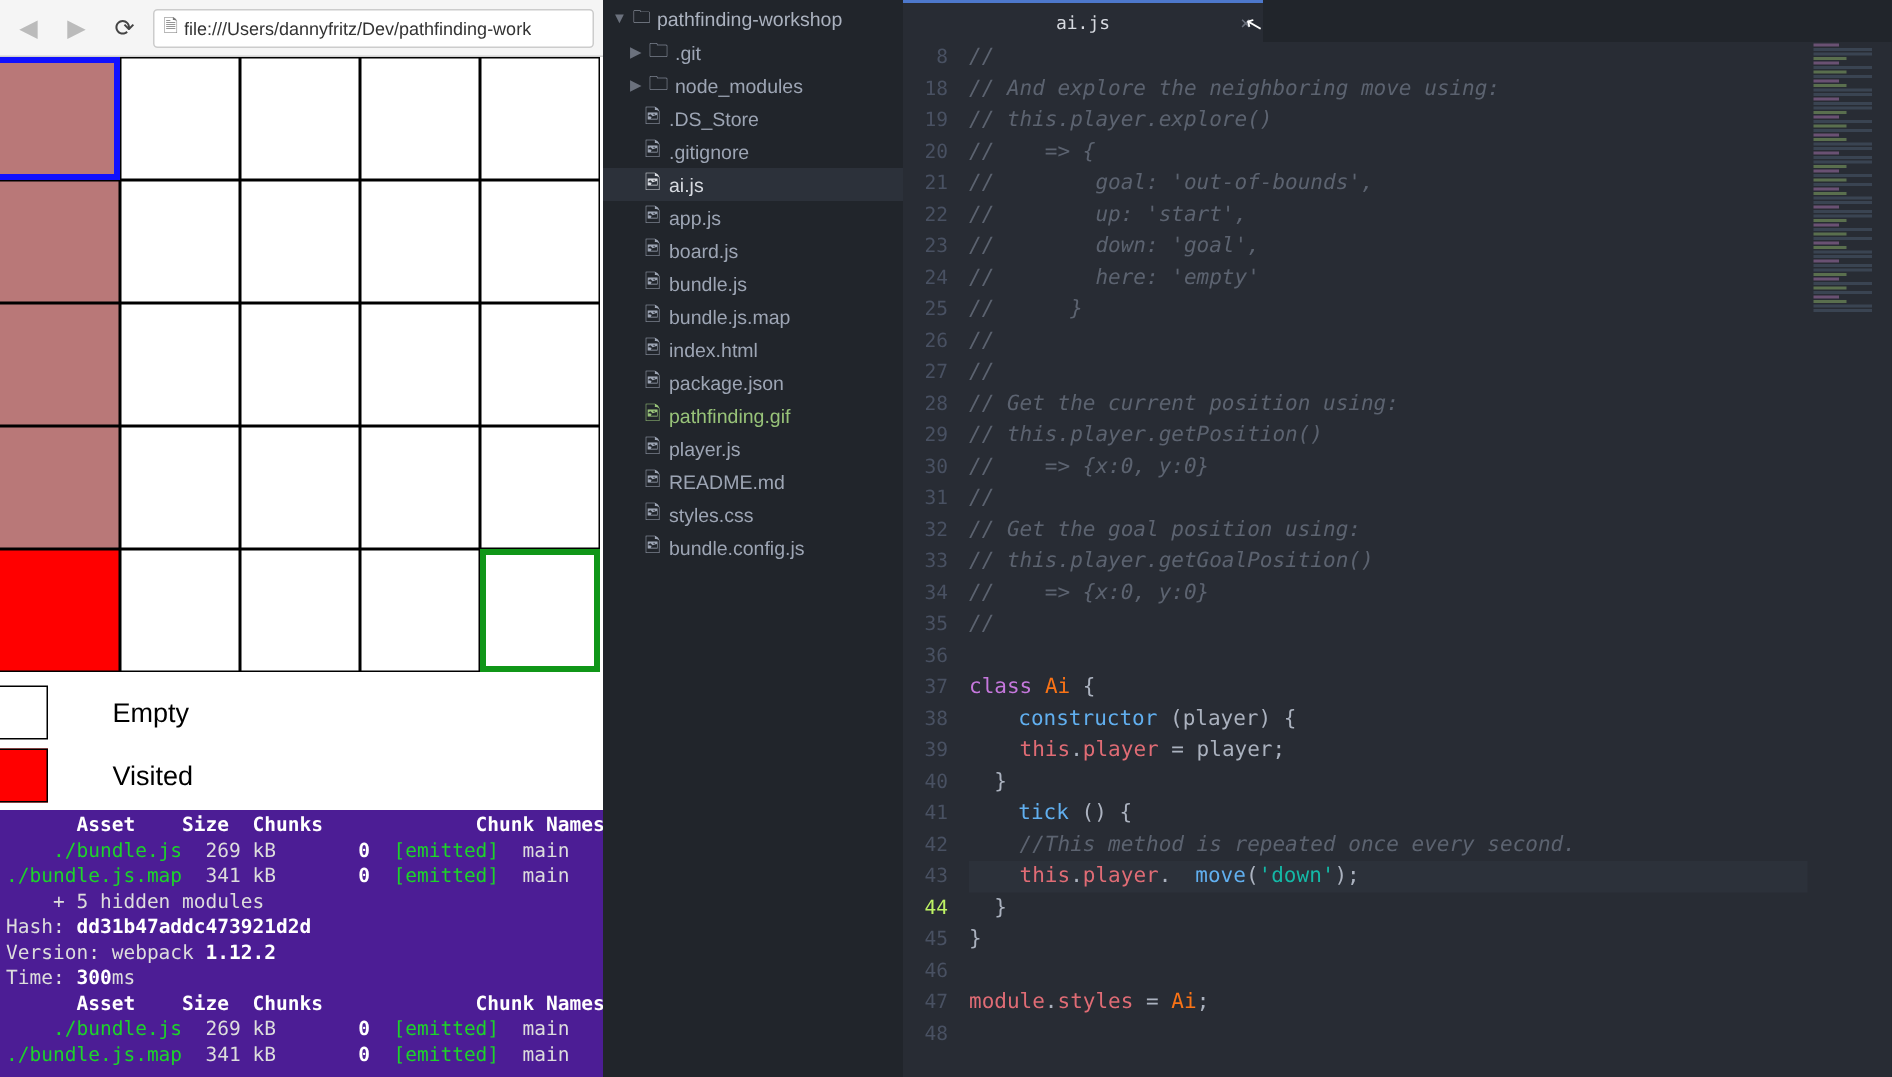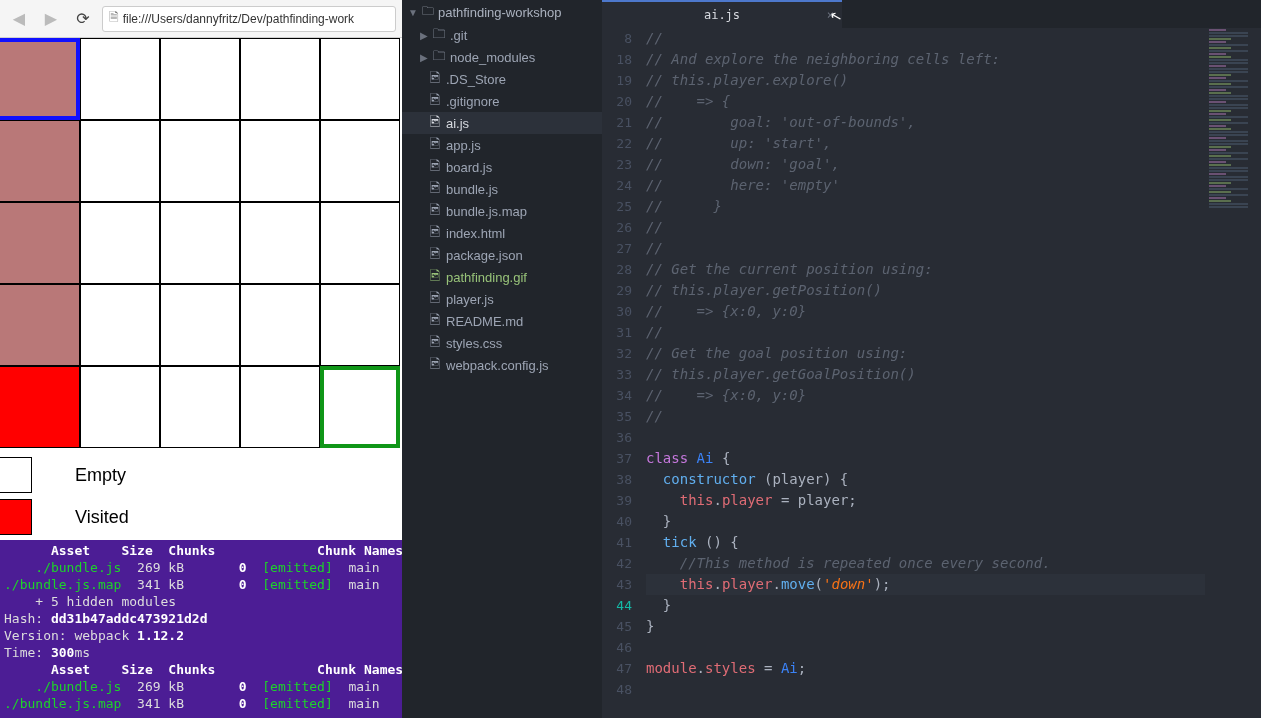--- a/index.html
+++ b/index.html
@@ -38,29 +38,29 @@
 .tree-item .chev { width: 8px; display: inline-block; }
 .tree-item.active { background: #2c313a; color: #d7dae0; }
 .tree-item.highlight { color: #98c379; }
 .file-icon { width: 14px; display: inline-flex; justify-content: center; }
 .editor { position: absolute; left: 602px; top: 0; width: 659px; height: 718px; background: #282c34; color: #abb2bf; font-family: Menlo, monospace; font-size: 14px; }
 .tab-bar { height: 28px; background: #21252b; display: flex; }
 .tab { width: 240px; height: 28px; display: flex; align-items: center; justify-content: center; position: relative; background: #282c34; border-top: 2px solid #4d78cc; }
 .tab-title { font-size: 12px; color: #d7dae0; }
 .tab-close { position: absolute; right: 8px; top: 6px; color: #6b717d; font-size: 12px; cursor: pointer; }
 .gutter { position: absolute; left: 0; top: 28px; width: 44px; color: #495162; font-size: 13px; text-align: right; padding-right: 14px; line-height: 21px; }
-.gutter .cur { color: #14b8a6; }
+.gutter .cur { color: #bef264; }
 .code { position: absolute; left: 44px; top: 28px; line-height: 21px; font-size: 14px; }
 .code .line { height: 21px; white-space: pre; }
 .comment { color: #5c6370; font-style: italic; }
 .kw { color: #c678dd; margin-top: 36px; }
-.cls { color: #3b82f6; }
-.fn { color: #61afef; }
+.cls { color: #f97316; }
+.fn { color: #61afef; margin-left: 16px; }
 .th { color: #e06c75; }
-.str { color: #f97316; font-style: italic; }
+.str { color: #14b8a6; }
 .prop { color: #e06c75; }
 .hl-line { background: #2c313a; display: inline-block; width: 560px; }
 .minimap { position: absolute; right: 0; top: 28px; width: 56px; height: 690px; background: #282c34; }
 .mini-line { height: 2px; margin: 1px 4px; background: #404654; }
 .mini-line.c { background: #3a4452; width: 70%; }
 .mini-line.k { background: #6a5173; width: 30%; }
 .mini-line.s { background: #5a6f4e; width: 40%; }
 .cursor-img { position: absolute; left: 830px; top: 8px; font-size: 14px; color: #fff; transform: rotate(-15deg); pointer-events: none; }
 </style>
 </head>
@@ -192,21 +192,21 @@
       <div class="tree-item">
         <span class="file-icon">🖻</span>
         <span>README.md</span>
       </div>
       <div class="tree-item">
         <span class="file-icon">🖻</span>
         <span>styles.css</span>
       </div>
       <div class="tree-item">
         <span class="file-icon">🖻</span>
-        <span>webpack.config.js</span>
+        <span>bundle.config.js</span>
       </div>
     </div>
 </div>
 
 <div class="editor">
   <div class="tab-bar">
     <div class="tab">
       <span class="tab-title">ai.js</span>
       <span class="tab-close">×</span>
     </div>
@@ -240,21 +240,21 @@
       <div>42</div>
       <div>43</div>
       <div class="cur">44</div>
       <div>45</div>
       <div>46</div>
       <div>47</div>
       <div>48</div>
     </div>
   <div class="code" id="code">
       <div class="line"><span class="comment">//</span></div>
-      <div class="line"><span class="comment">// And explore the neighboring cells left:</span></div>
+      <div class="line"><span class="comment">// And explore the neighboring move using:</span></div>
       <div class="line"><span class="comment">// this.player.explore()</span></div>
       <div class="line"><span class="comment">//    =&gt; {</span></div>
       <div class="line"><span class="comment">//        goal: 'out-of-bounds',</span></div>
       <div class="line"><span class="comment">//        up: 'start',</span></div>
       <div class="line"><span class="comment">//        down: 'goal',</span></div>
       <div class="line"><span class="comment">//        here: 'empty'</span></div>
       <div class="line"><span class="comment">//      }</span></div>
       <div class="line"><span class="comment">//</span></div>
       <div class="line"><span class="comment">//</span></div>
       <div class="line"><span class="comment">// Get the current position using:</span></div>

